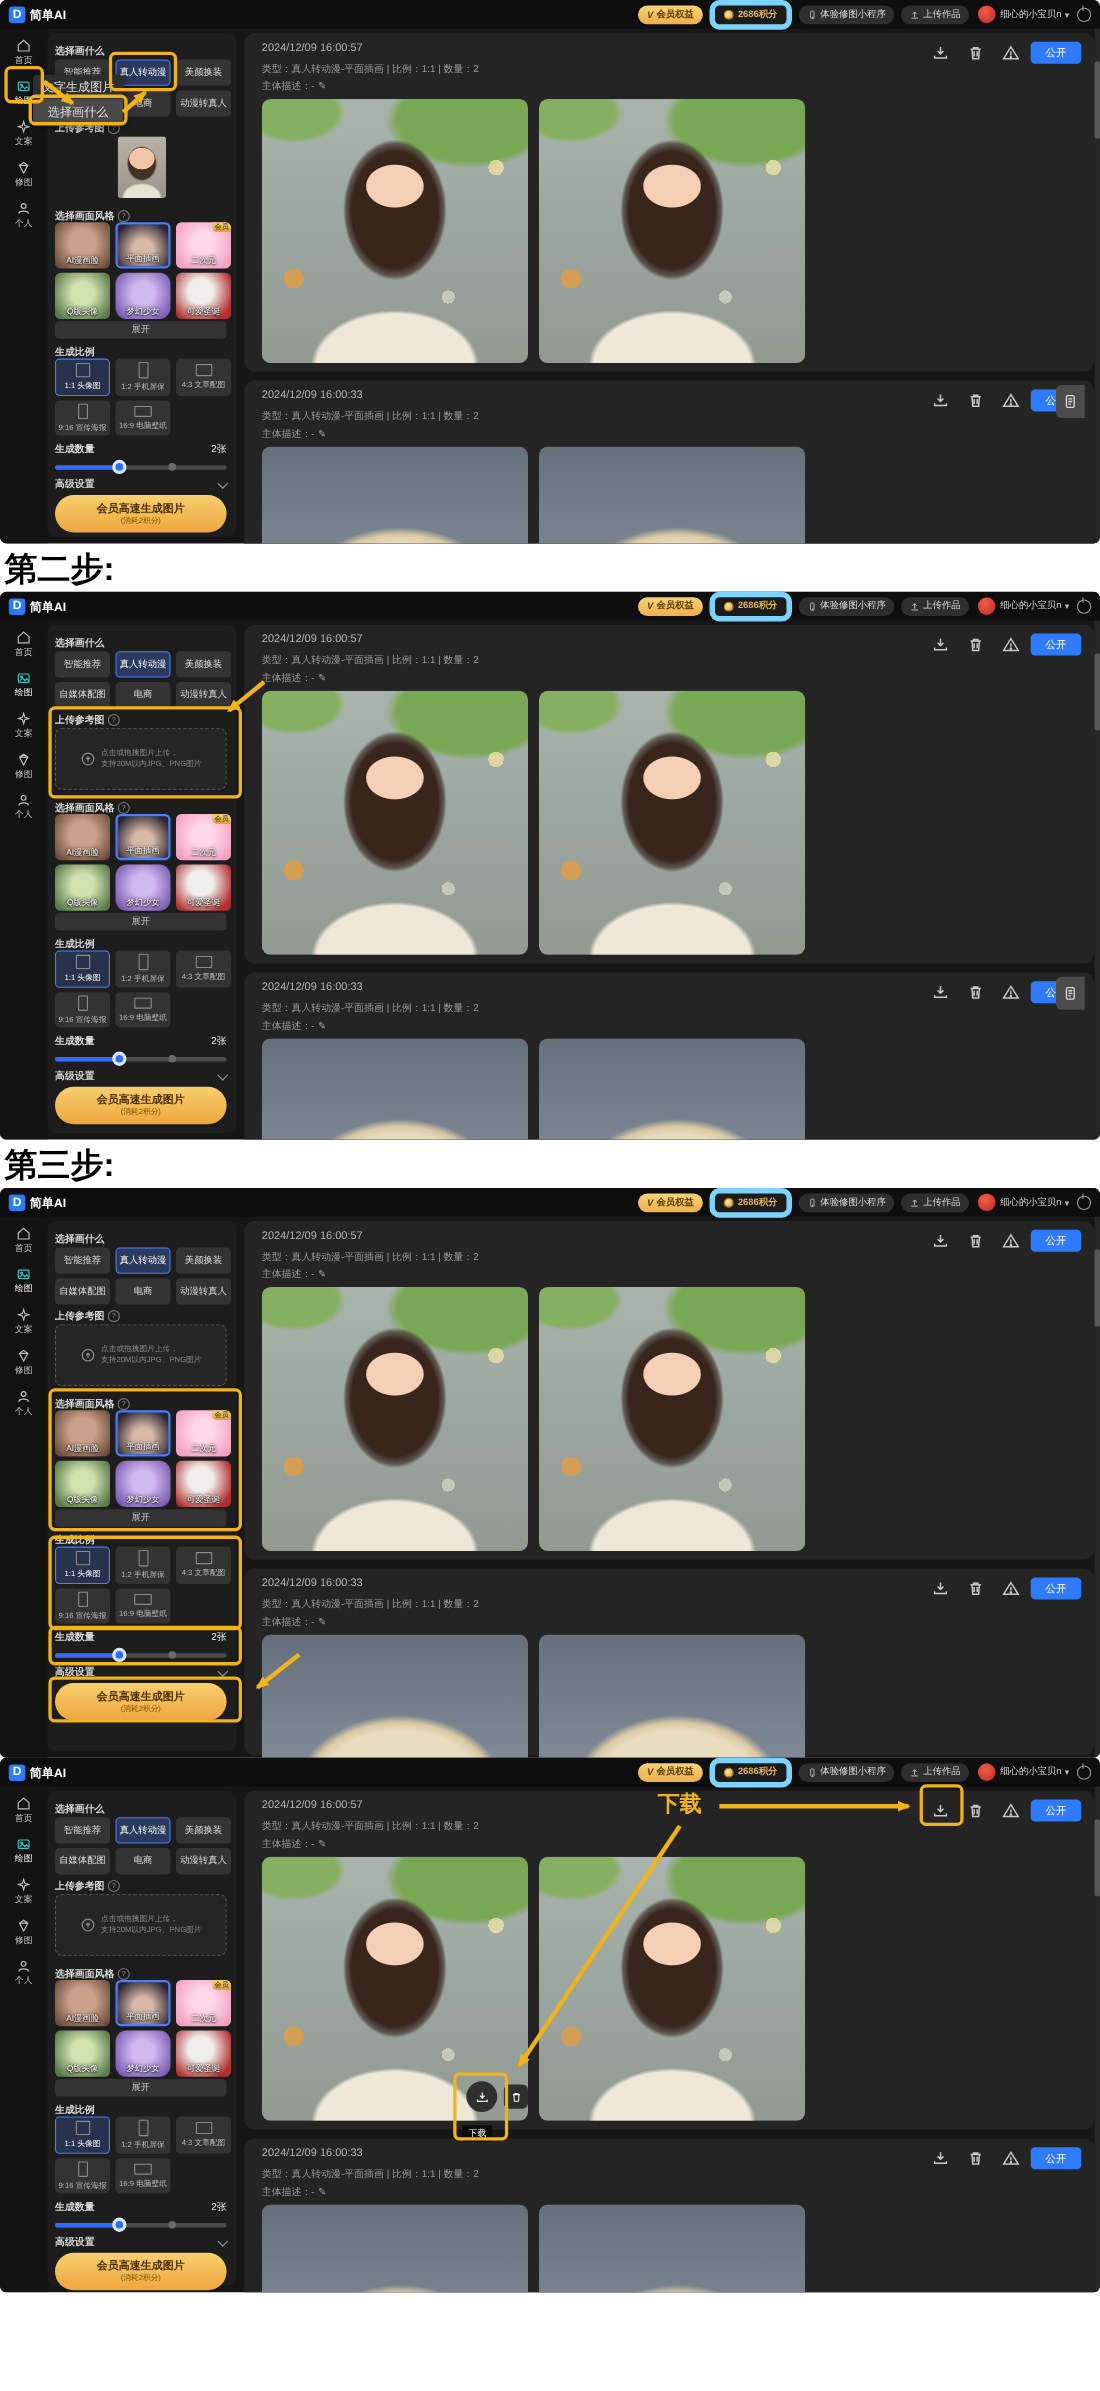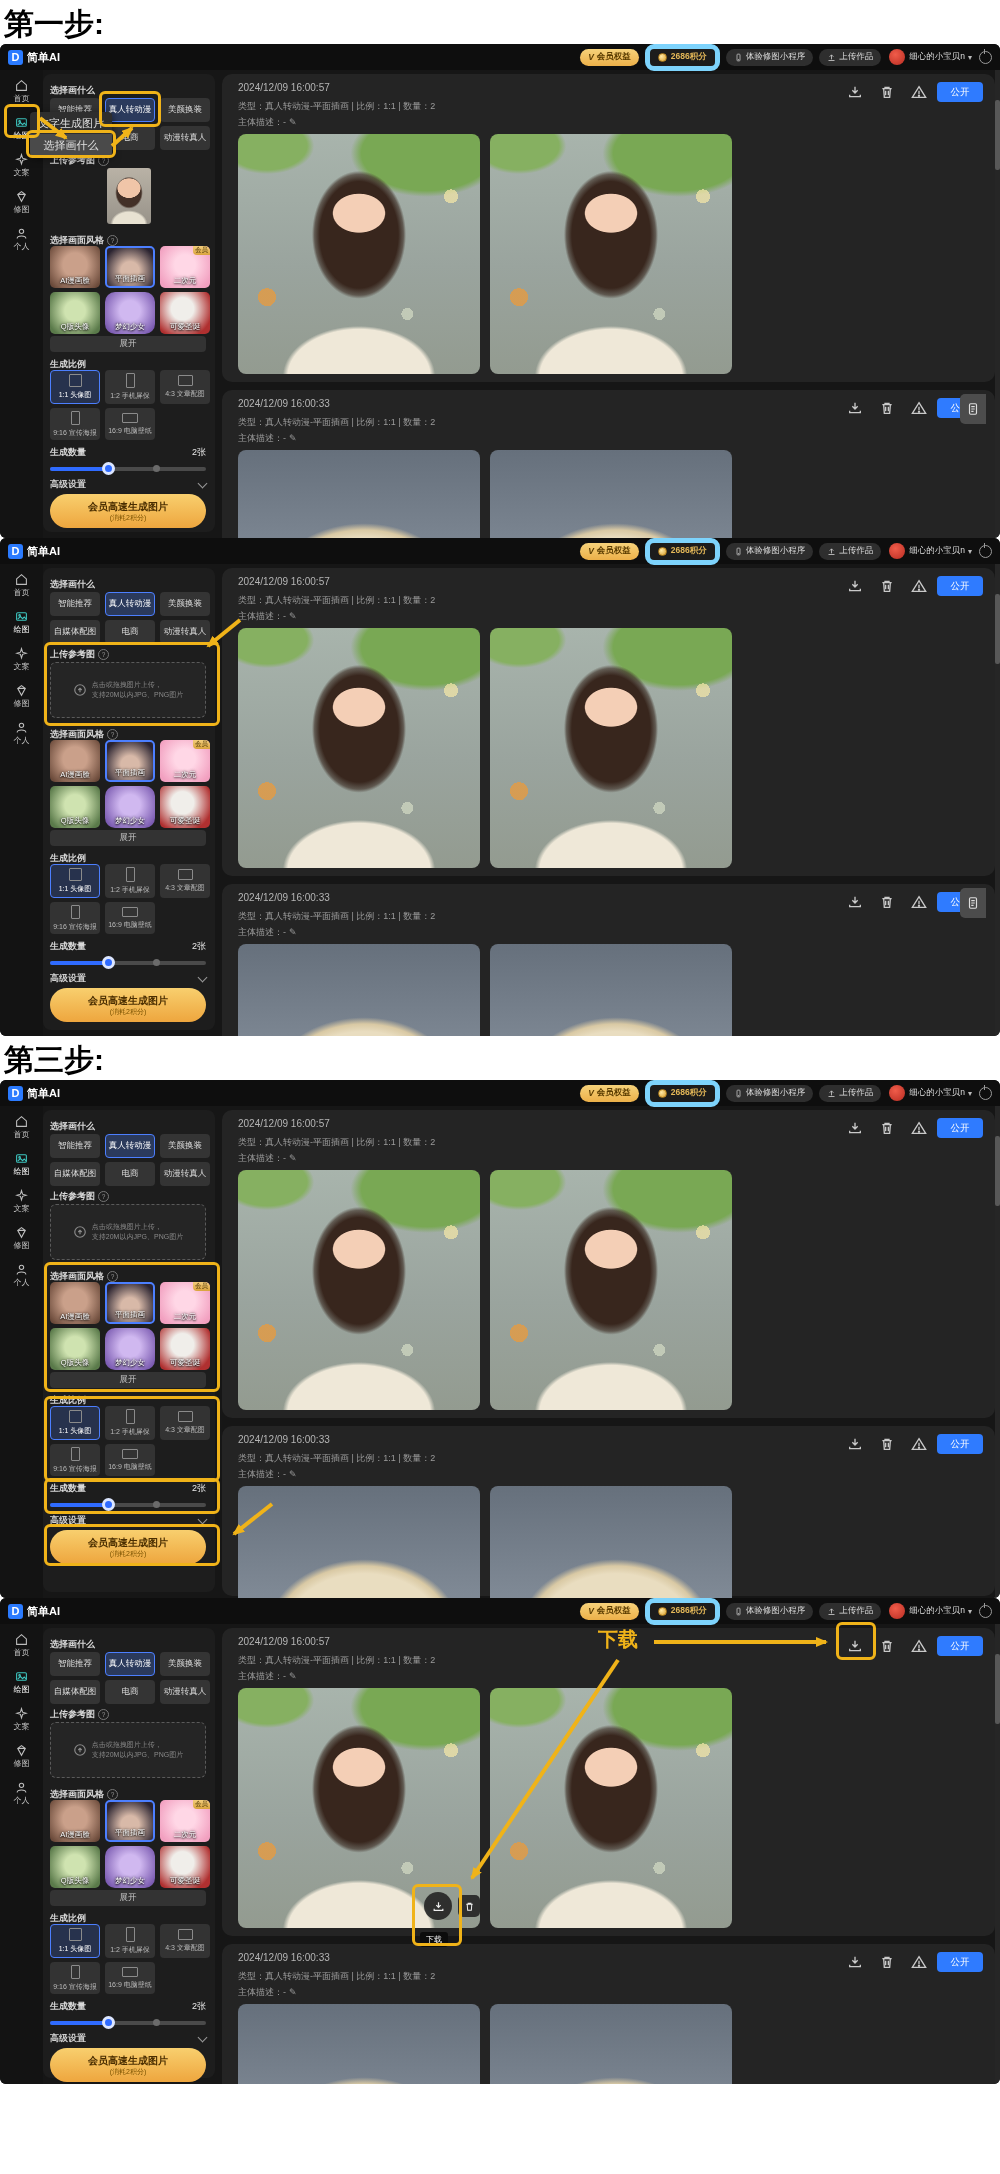--- a/index.html
+++ b/index.html
@@ -131,21 +131,20 @@
 
 <svg width="0" height="0" style="position:absolute">
   <defs>
     <marker id="ah" markerUnits="userSpaceOnUse" markerWidth="14" markerHeight="14" refX="10" refY="5" orient="auto">
       <path d="M0 0 L12 5 L0 10 Z" fill="#f0b319"></path>
     </marker>
   </defs>
 </svg>
 
 <div class="page">
-  <div class="step-label">第一步:</div>
   <div class="shot-mount">
 <div class="shot v1">
 
   <div class="hdr">
     <div class="logo-badge">D</div>
     <div class="logo-name">简单AI</div>
     <div class="hdr-sp"></div>
     <div class="pill member">
             <span class="vmark">V</span>
             <span>会员权益</span>
@@ -365,20 +364,21 @@
   <div class="ann ann-box a1" style="left:99px;top:47px;width:62px;height:36px"></div>
   <svg class="ann a1" style="left:36px;top:68px" width="40" height="34">
           <line x1="4" y1="6" x2="30" y2="26" stroke="#f0b319" stroke-width="4" marker-end="url(#ah)"></line>
         </svg>
   <svg class="ann a1" style="left:106px;top:76px" width="34" height="30">
           <line x1="6" y1="26" x2="26" y2="8" stroke="#f0b319" stroke-width="4" marker-end="url(#ah)"></line>
         </svg>
 
 </div>
 </div>
+  <div class="step-label">第二步:</div>
   <div class="shot-mount">
 <div class="shot v2">
 
   <div class="hdr">
     <div class="logo-badge">D</div>
     <div class="logo-name">简单AI</div>
     <div class="hdr-sp"></div>
     <div class="pill member">
             <span class="vmark">V</span>
             <span>会员权益</span>

